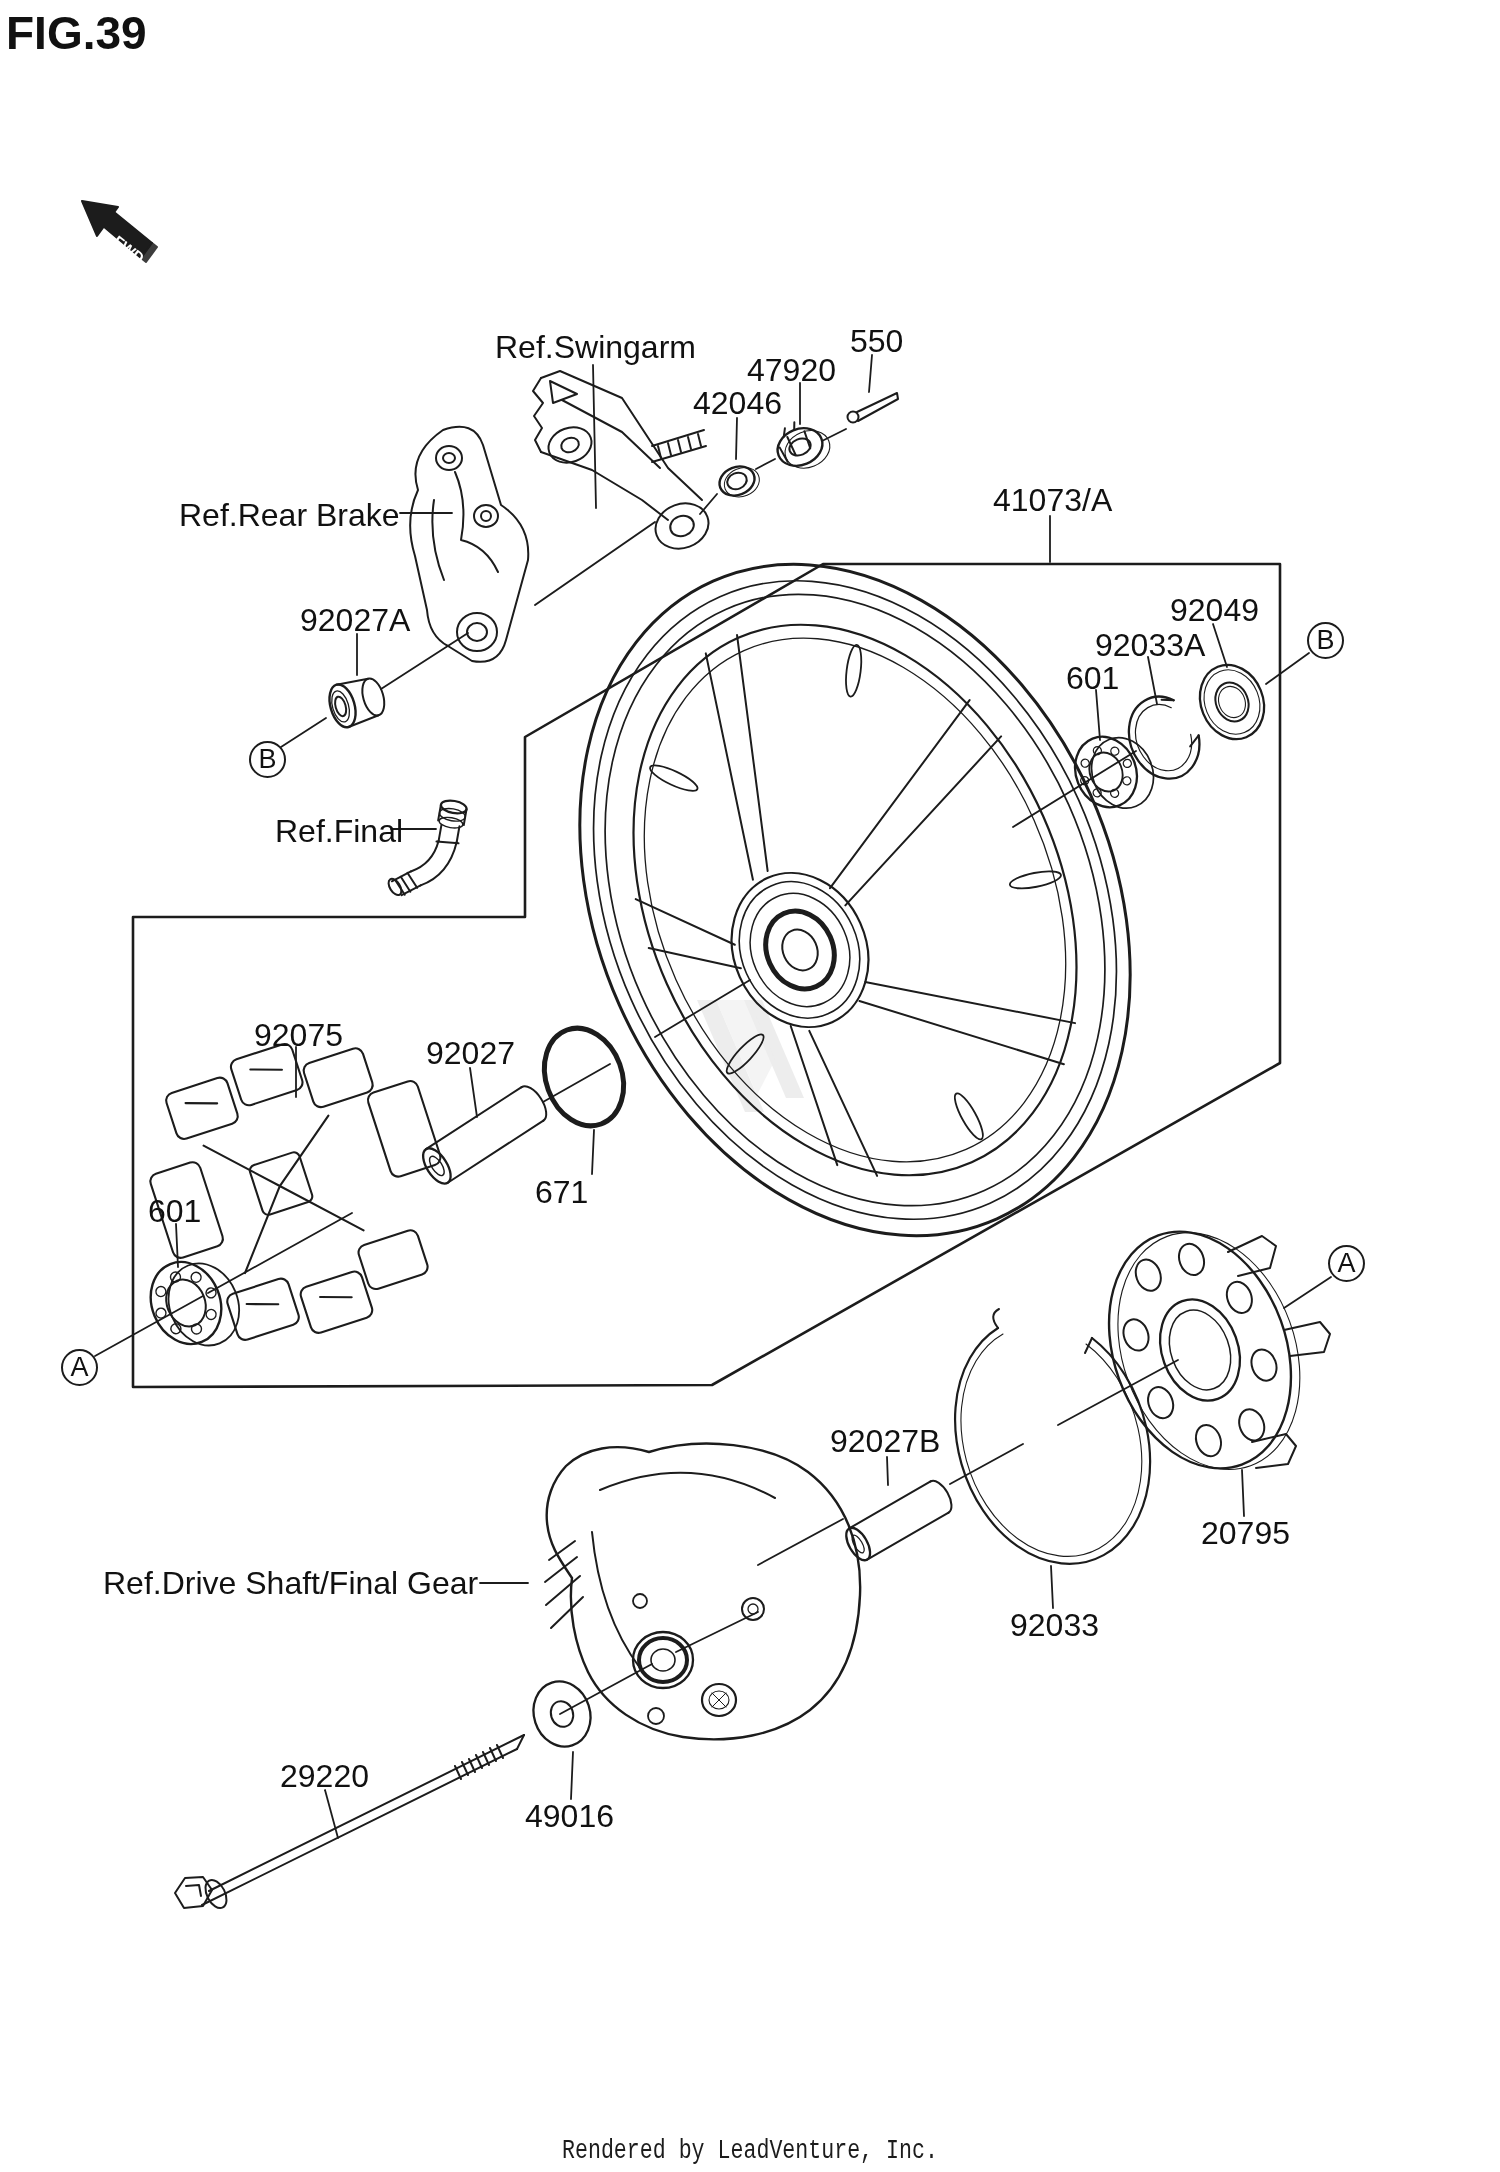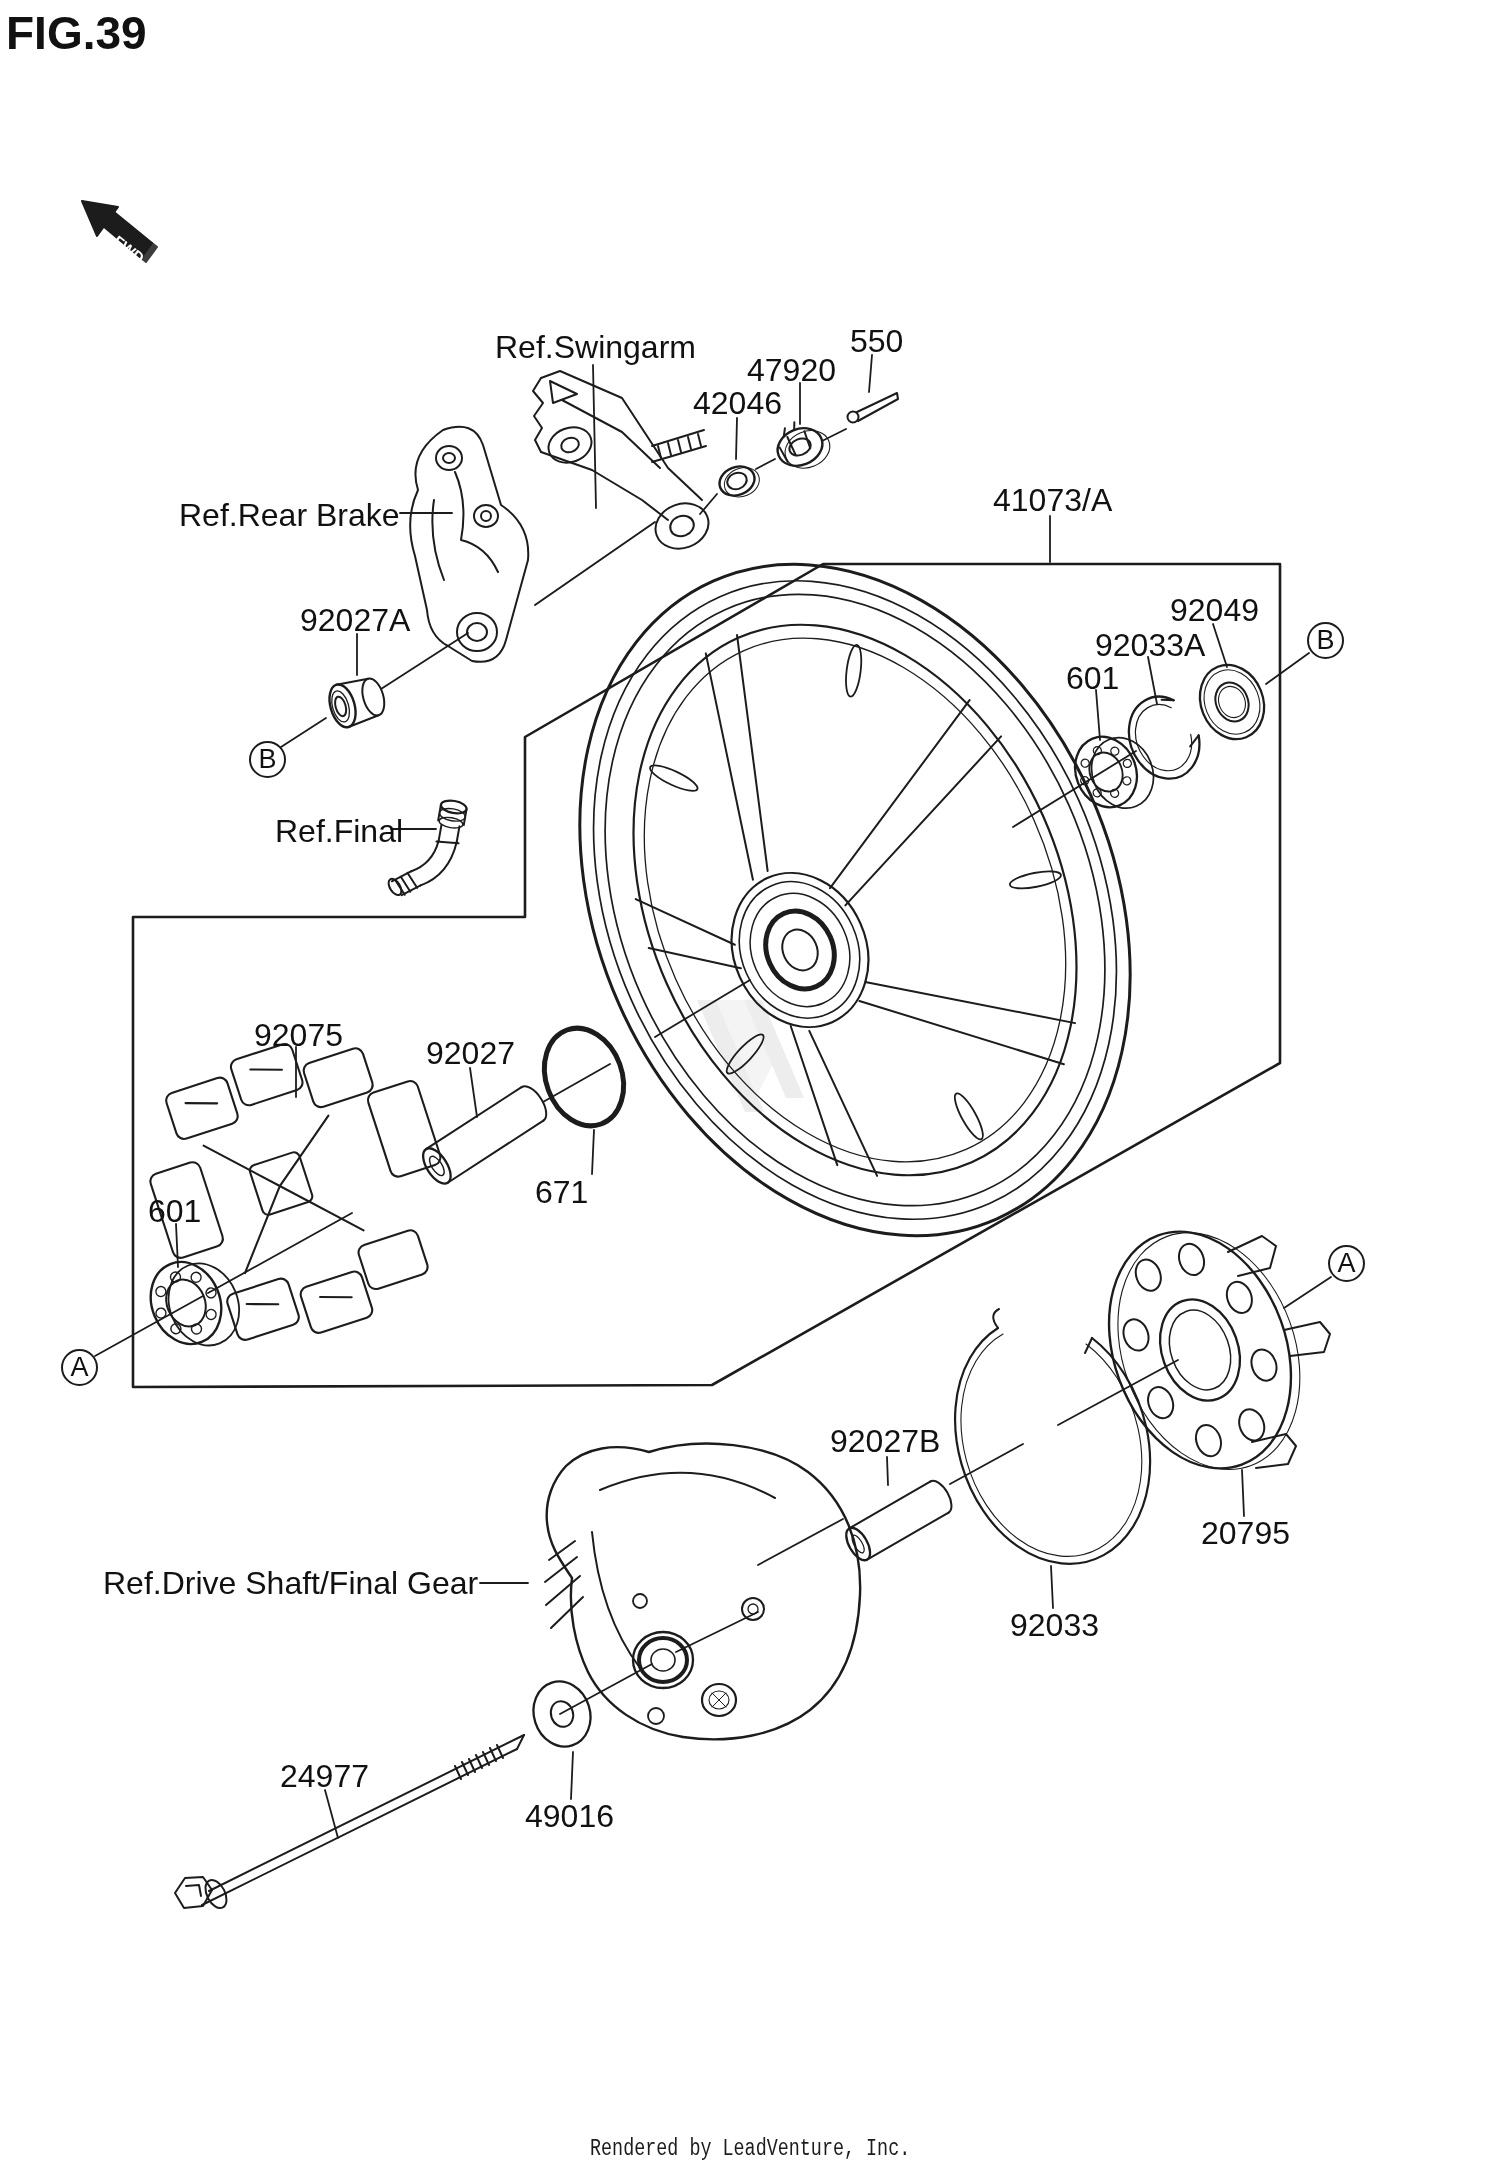--- a/index.html
+++ b/index.html
@@ -11,21 +11,21 @@
           font-family:"Liberation Sans",sans-serif;}
   .wm-text{position:absolute;left:478px;top:1170px;font-weight:bold;font-size:64px;
            letter-spacing:20px;color:var(--wm-text);white-space:nowrap;}
   svg.art{position:absolute;left:0;top:0;color:var(--line);}
   .title{position:absolute;left:6px;top:6px;font-weight:bold;font-size:46px;color:var(--label);letter-spacing:0px;}
   .lbl{position:absolute;font-size:32px;color:var(--label);white-space:nowrap;line-height:1;}
   .callout{position:absolute;width:37px;height:37px;border:2.6px solid var(--line);border-radius:50%;
            display:flex;align-items:center;justify-content:center;font-size:27px;color:var(--label);
            box-sizing:border-box;background:transparent;}
   .footer{position:absolute;left:0;top:2136px;width:100%;text-align:center;
-          font-family:"Liberation Mono",monospace;font-size:23px;color:#1c1c1c;}
+          font-family:"Liberation Mono",monospace;font-size:27px;color:#1c1c1c;}
   .footer span{display:inline-block;transform:scaleX(0.8);}
 </style>
 </head>
 <body>
 
 <div class="canvas">
 
 
   <svg class="art" width="1500" height="2172" viewBox="0 0 1500 2172">
 
@@ -327,21 +327,21 @@
   <div class="lbl" style="left:1066px;top:662px">601</div>
   <div class="lbl" style="left:275px;top:815px">Ref.Final</div>
   <div class="lbl" style="left:254px;top:1019px">92075</div>
   <div class="lbl" style="left:426px;top:1037px">92027</div>
   <div class="lbl" style="left:535px;top:1176px">671</div>
   <div class="lbl" style="left:148px;top:1195px">601</div>
   <div class="lbl" style="left:830px;top:1425px">92027B</div>
   <div class="lbl" style="left:1201px;top:1517px">20795</div>
   <div class="lbl" style="left:1010px;top:1609px">92033</div>
   <div class="lbl" style="left:103px;top:1567px">Ref.Drive Shaft/Final Gear</div>
-  <div class="lbl" style="left:280px;top:1760px">24977</div>
+  <div class="lbl" style="left:280px;top:1760px">29220</div>
   <div class="lbl" style="left:525px;top:1800px">49016</div>
 
   <div class="callout" style="left:249px;top:741px">B</div>
   <div class="callout" style="left:1307px;top:622px">B</div>
   <div class="callout" style="left:61px;top:1349px">A</div>
   <div class="callout" style="left:1328px;top:1245px">A</div>
 
   <div class="footer">
     <span>Rendered by LeadVenture, Inc.</span>
   </div>

